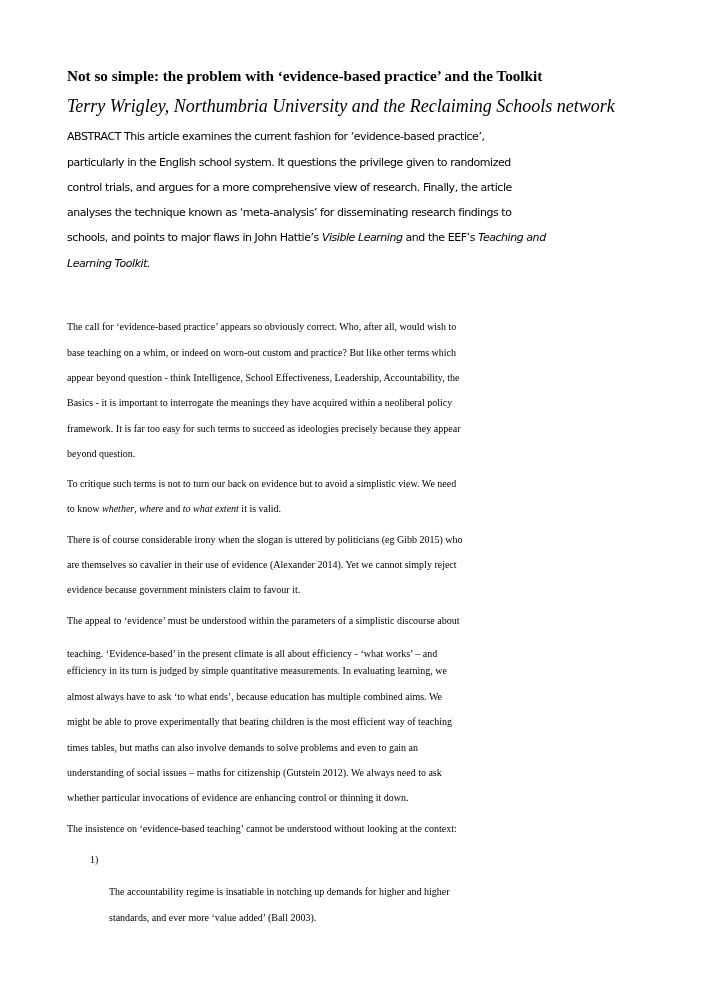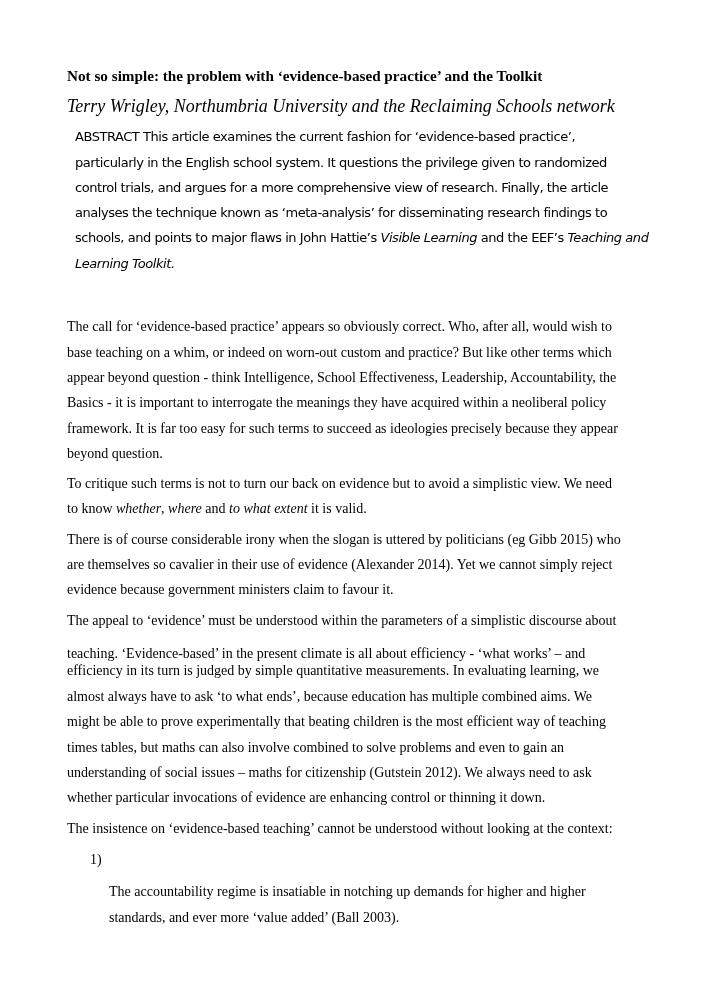--- a/index.html
+++ b/index.html
@@ -1,21 +1,21 @@
 <!DOCTYPE html>
 <html><head>
 <meta charset="utf-8">
 <style>
   html, body { margin: 0; padding: 0; background: #ffffff; }
   body { width: 707px; height: 1000px; position: relative; overflow: hidden; color: #000; }
   .page { position: absolute; left: 0; top: 0; width: 707px; height: 880px; background: #fff; }
-  .line { position: absolute; left: 67px; white-space: nowrap; font-family: "Liberation Serif", serif; font-size: 14px; line-height: 18px; }
+  .line { position: absolute; left: 67px; white-space: nowrap; font-family: "Liberation Serif", serif; font-size: 10px; line-height: 18px; }
   .title { font-weight: bold; font-size: 15.2px; }
   .author { font-style: italic; font-size: 18px; }
-  .abs { font-family: "DejaVu Sans", sans-serif; font-size: 13px; letter-spacing: -0.45px; margin-left: 8px; }
+  .abs { font-family: "DejaVu Sans", sans-serif; font-size: 11px; letter-spacing: -0.45px; }
   .abs i { }
   .li-num { left: 90px; }
   .li-text { left: 109px; margin-top: 32px; }
 </style>
 </head>
 <body>
 
 <div class="page">
 
   <div class="line title" style="top:67px">Not so simple: the problem with ‘evidence-based practice’ and the Toolkit</div>
@@ -55,21 +55,21 @@
     <div class="line" style="top:556px">are themselves so cavalier in their use of evidence (Alexander 2014). Yet we cannot simply reject</div>
     <div class="line" style="top:581px">evidence because government ministers claim to favour it.</div>
   </div>
 
   <div>
     <div class="line" style="top:612px">The appeal to ‘evidence’ must be understood within the parameters of a simplistic discourse about</div>
     <div class="line" style="top:645px">teaching. ‘Evidence-based’ in the present climate is all about efficiency - ‘what works’ – and</div>
     <div class="line" style="top:662px">efficiency in its turn is judged by simple quantitative measurements. In evaluating learning, we</div>
     <div class="line" style="top:688px">almost always have to ask ‘to what ends’, because education has multiple combined aims. We</div>
     <div class="line" style="top:713px">might be able to prove experimentally that beating children is the most efficient way of teaching</div>
-    <div class="line" style="top:739px">times tables, but maths can also involve combined to solve problems and even to gain an</div>
+    <div class="line" style="top:739px">times tables, but maths can also involve demands to solve problems and even to gain an</div>
     <div class="line" style="top:764px">understanding of social issues – maths for citizenship (Gutstein 2012). We always need to ask</div>
     <div class="line" style="top:789px">whether particular invocations of evidence are enhancing control or thinning it down.</div>
   </div>
 
   <div class="line" style="top:820px">The insistence on ‘evidence-based teaching’ cannot be understood without looking at the context:</div>
 
   <div>
     <div>
       <div class="line li-num" style="top:851px">1)</div>
       <div class="line li-text" style="top:851px">The accountability regime is insatiable in notching up demands for higher and higher</div>

